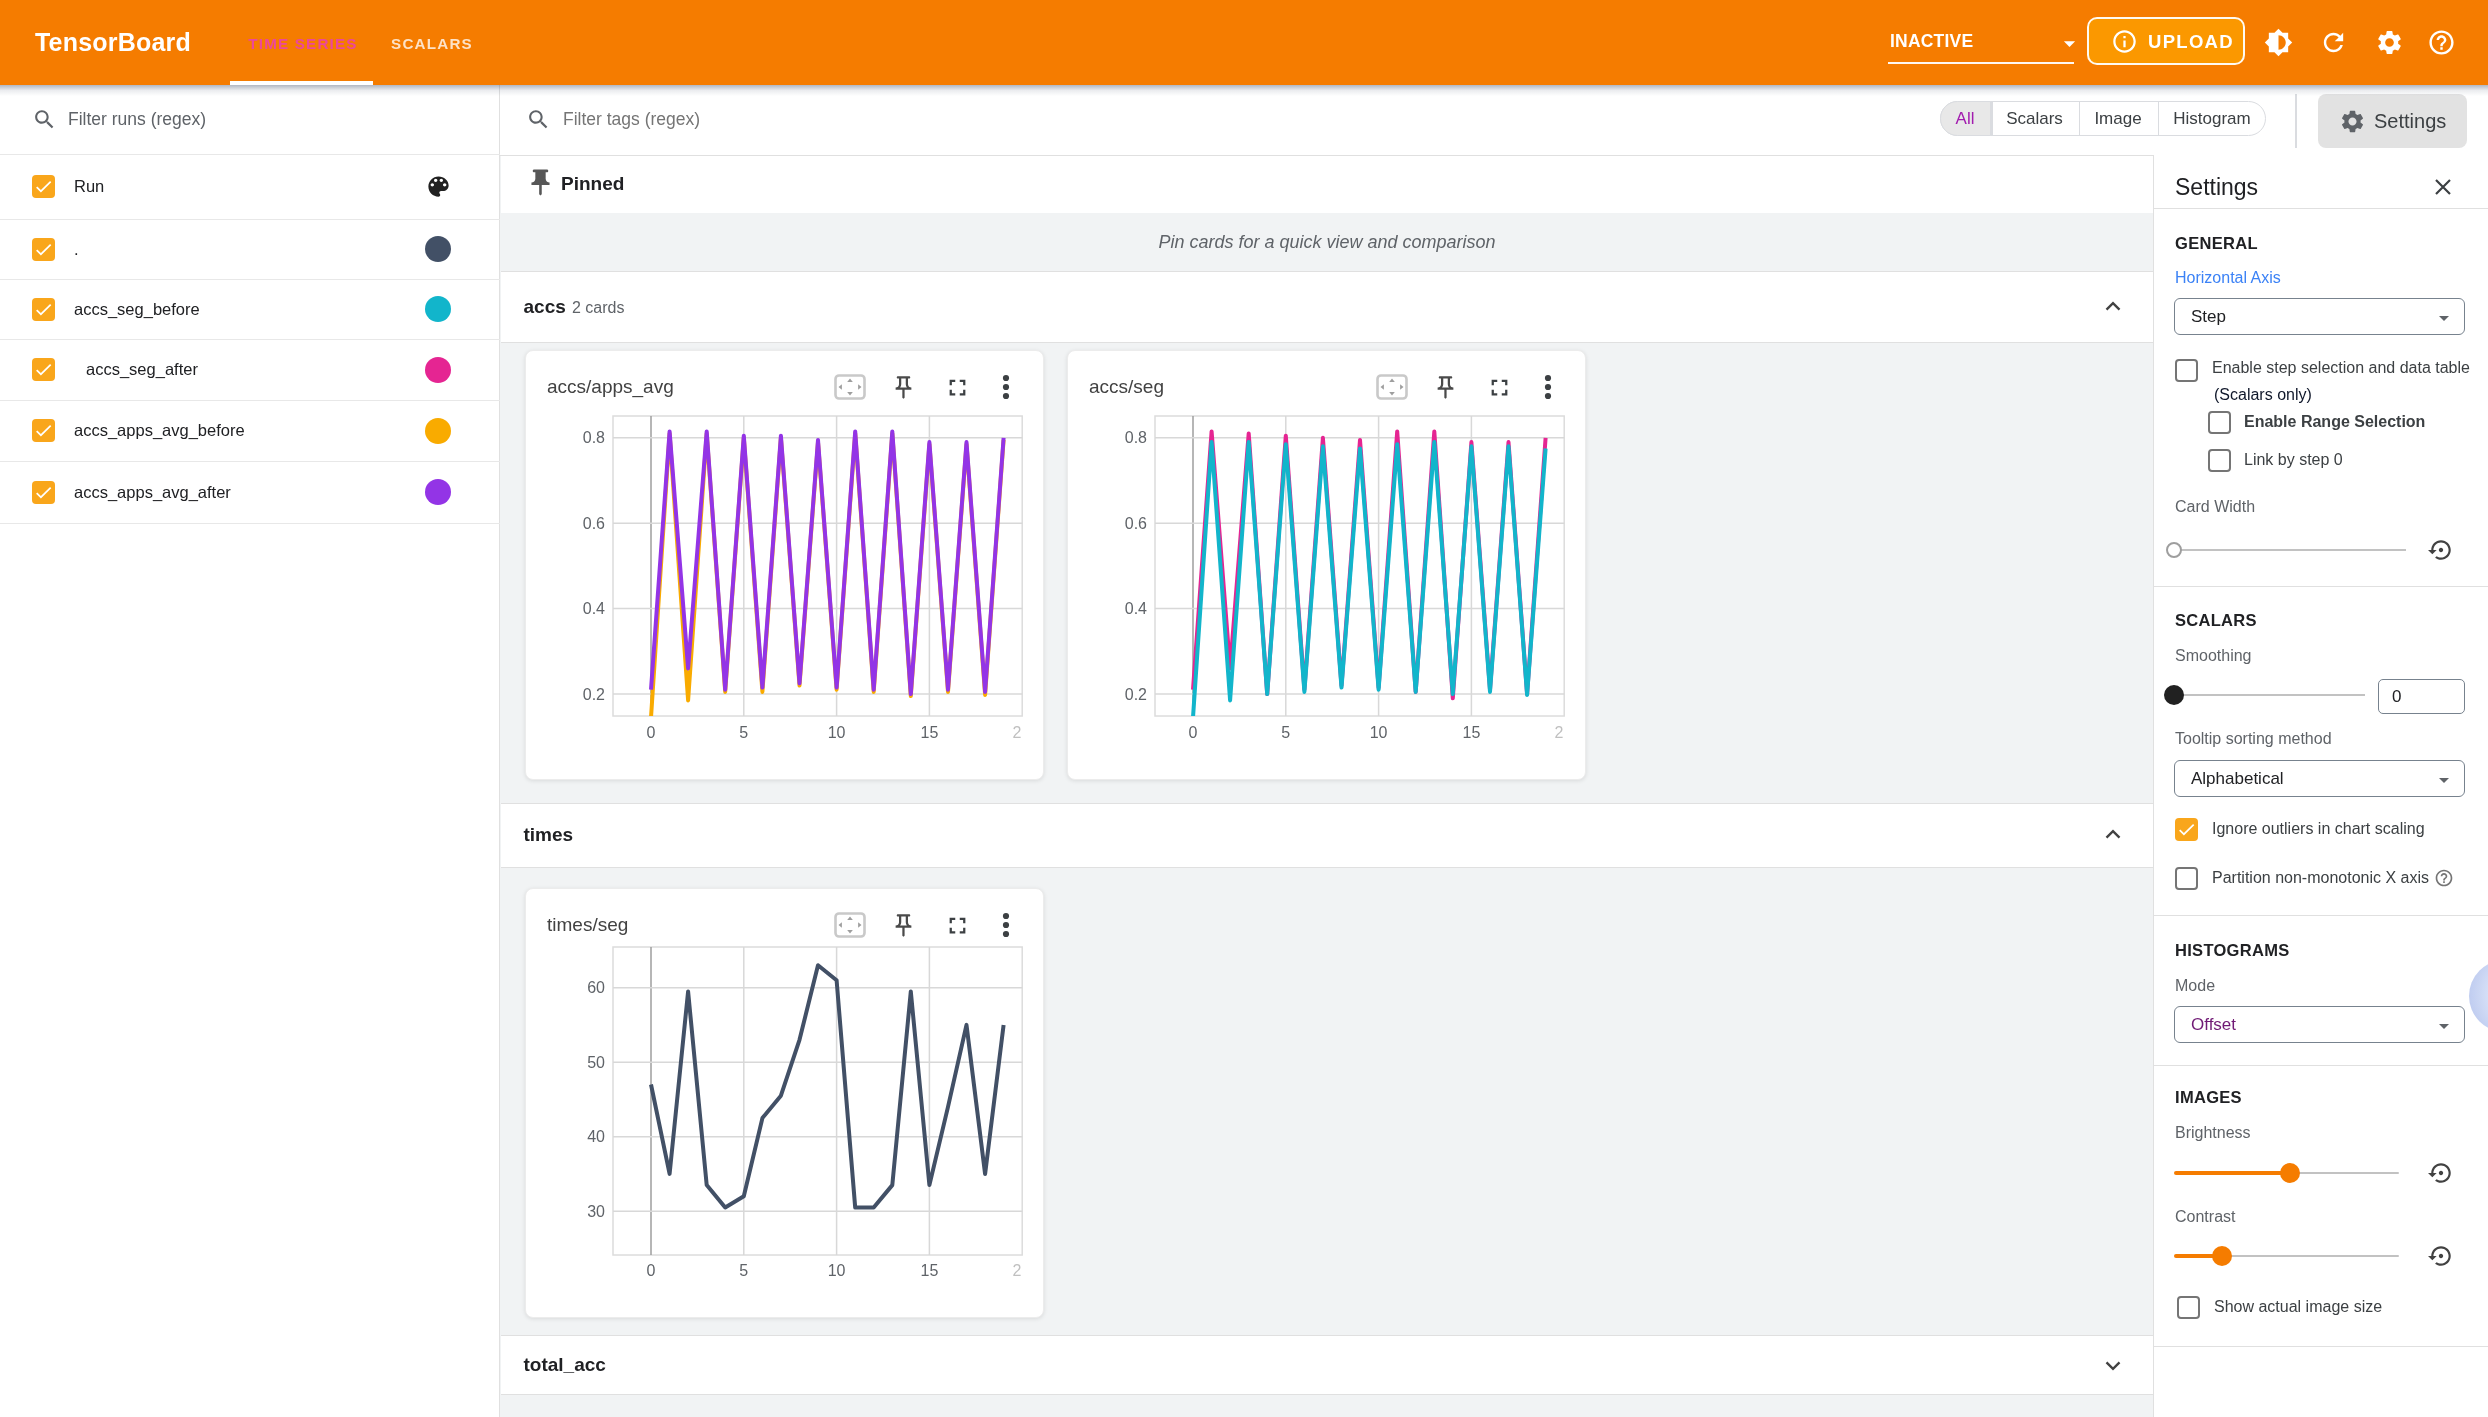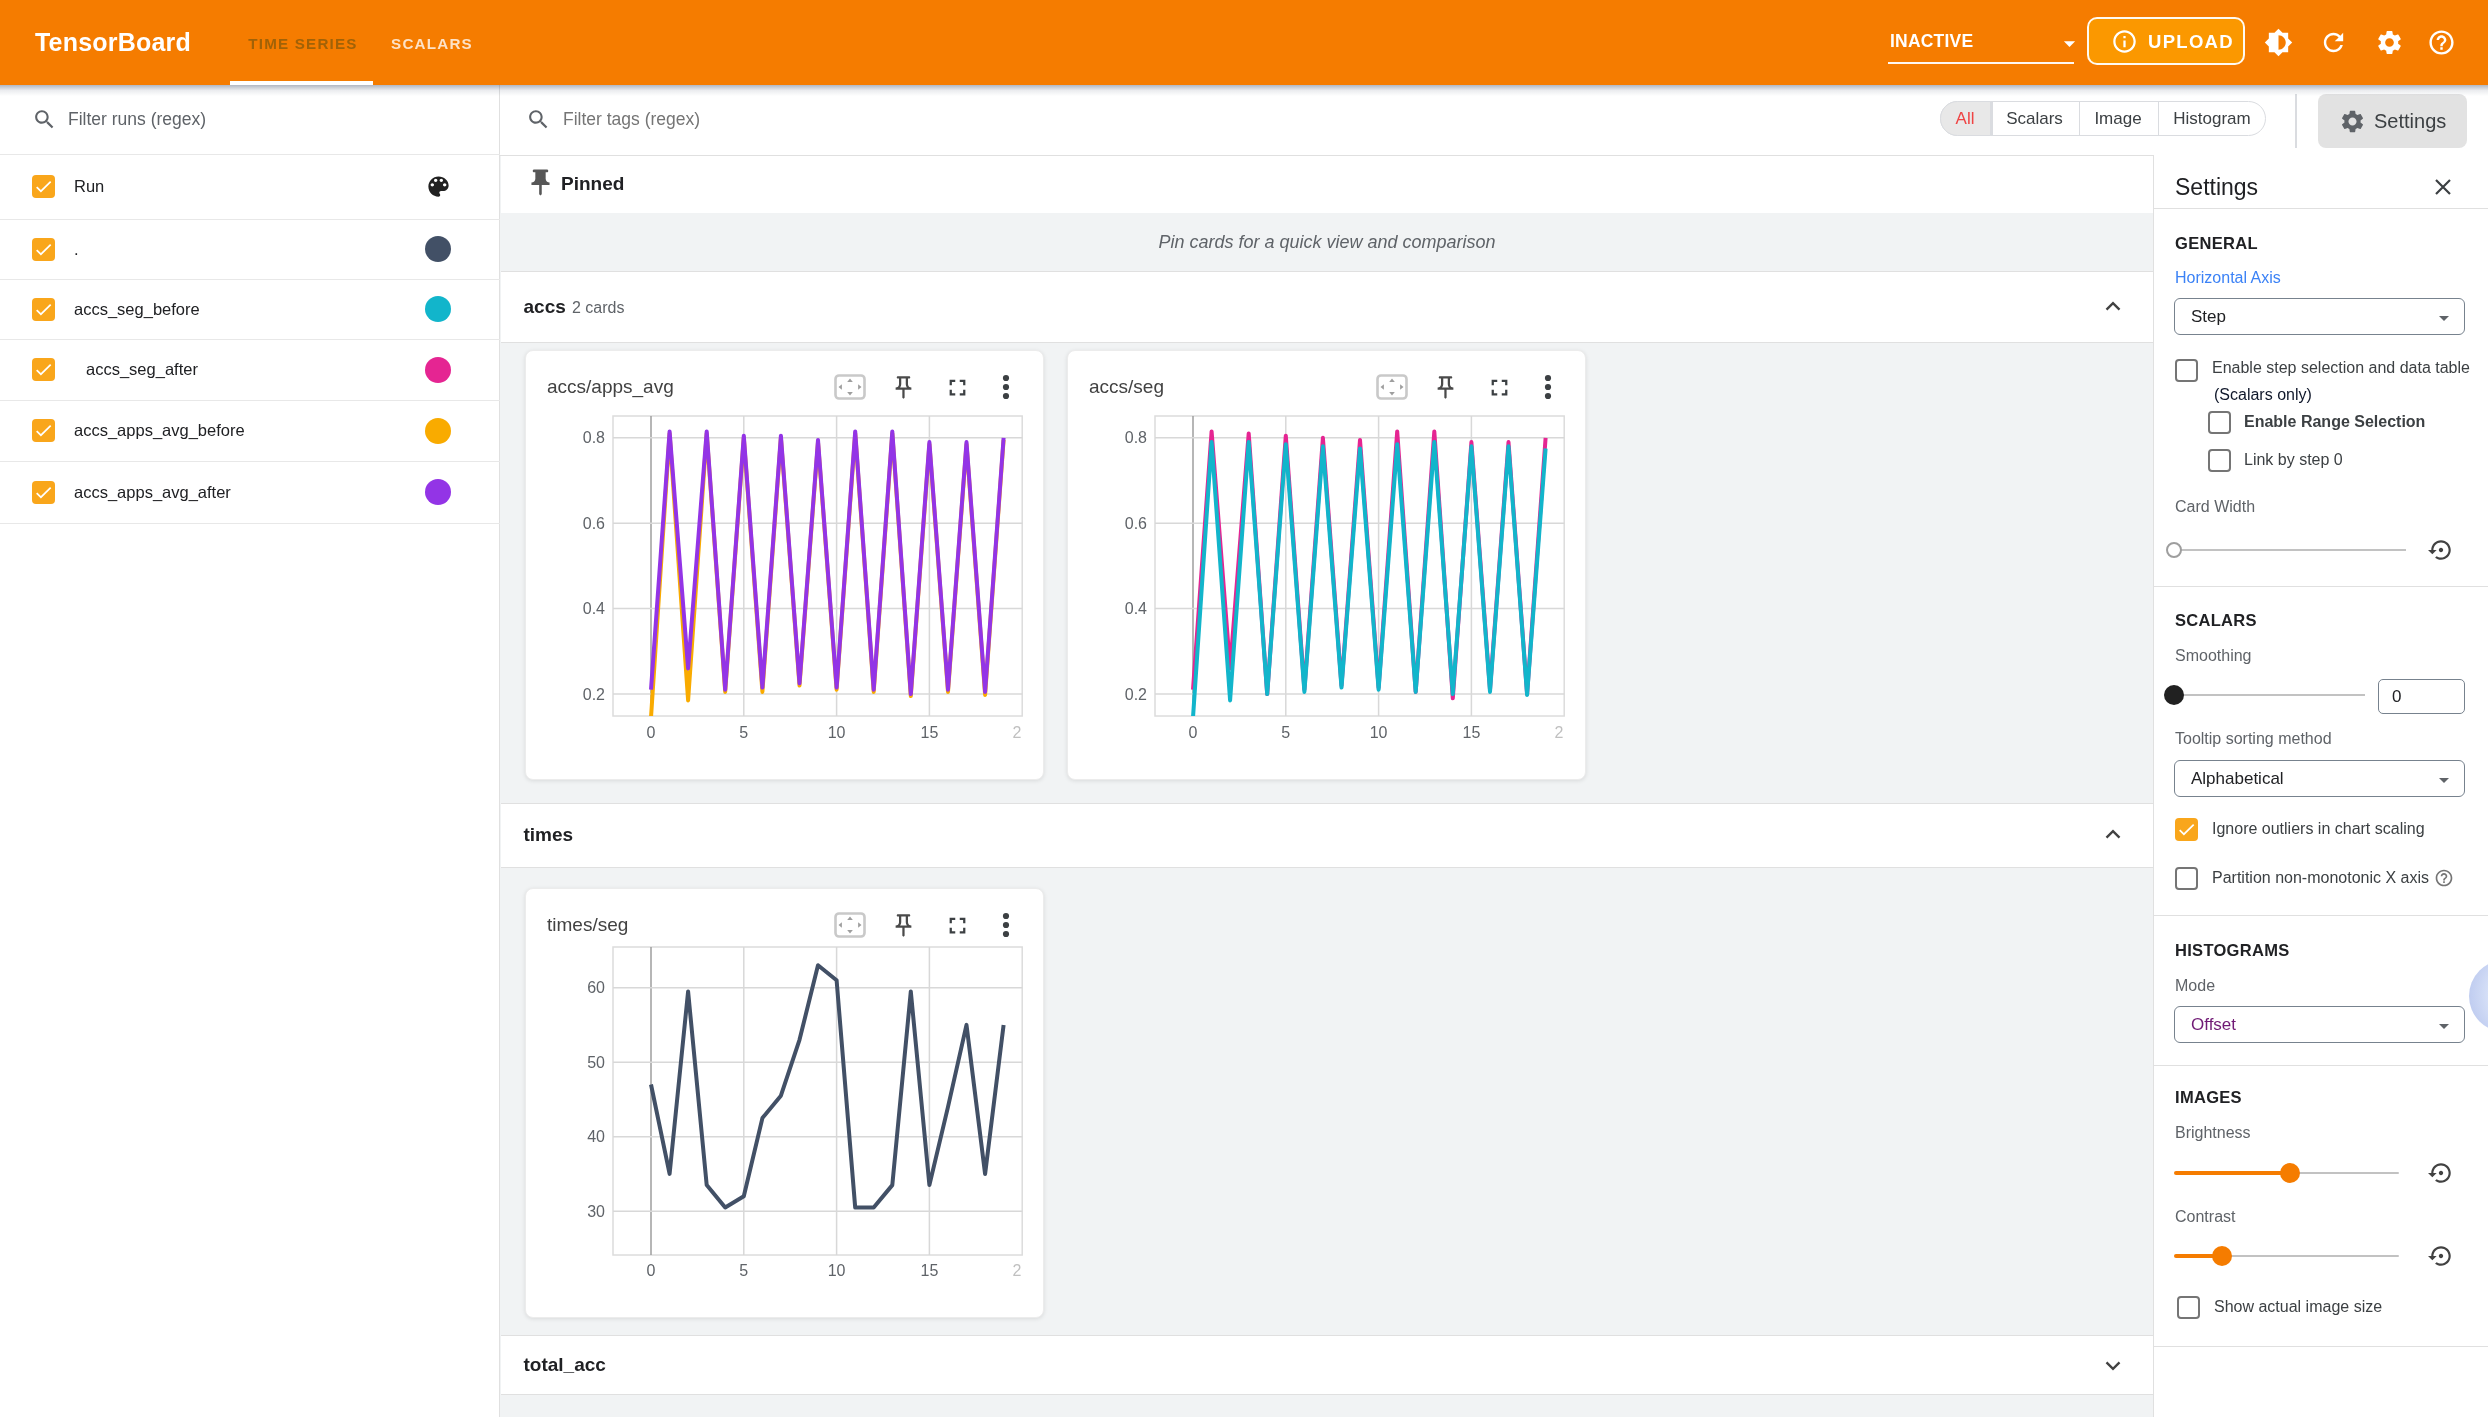--- a/index.html
+++ b/index.html
@@ -1,21 +1,21 @@
 <!DOCTYPE html>
 <html><head><meta charset="utf-8"><style>
 *{margin:0;padding:0;box-sizing:border-box;}
 html,body{width:2488px;height:1417px;font-family:"Liberation Sans",sans-serif;overflow:hidden;background:#fff;}
 .abs{position:absolute;}
 </style></head><body>
 <div style="position:relative;width:2488px;height:1417px;overflow:hidden;">
 <div class="abs" style="left:500px;top:155px;width:1653px;height:1262px;background:#f1f3f4;"></div>
 <div class="abs" style="left:0;top:0;width:2488px;height:85px;background:#f57c00;"></div>
 <div style="position:absolute;left:35px;top:23.0px;height:38px;line-height:38px;font-size:25px;color:#fff;font-weight:bold;letter-spacing:0.2px;white-space:nowrap;">TensorBoard</div>
-<div style="position:absolute;left:303px;transform:translateX(-50%);text-align:center;top:31.5px;height:23px;line-height:23px;font-size:15.2px;color:#a16207;font-weight:bold;letter-spacing:1.2px;white-space:nowrap;">TIME SERIES</div>
+<div style="position:absolute;left:303px;transform:translateX(-50%);text-align:center;top:31.5px;height:23px;line-height:23px;font-size:15.2px;color:#ec4899;font-weight:bold;letter-spacing:1.2px;white-space:nowrap;">TIME SERIES</div>
 <div style="position:absolute;left:432px;transform:translateX(-50%);text-align:center;top:31.5px;height:23px;line-height:23px;font-size:15.2px;color:rgba(255,255,255,0.78);font-weight:bold;letter-spacing:1.2px;white-space:nowrap;">SCALARS</div>
 <div class="abs" style="left:230px;top:80.5px;width:143px;height:4.5px;background:#fff;"></div>
 <div style="position:absolute;left:1890px;top:28.0px;height:26px;line-height:26px;font-size:17.5px;color:#fff;font-weight:bold;letter-spacing:0.2px;white-space:nowrap;">INACTIVE</div>
 <svg style="position:absolute;left:2055.5px;top:29.5px;" width="27" height="27" viewBox="0 0 24 24">
       <path d="M7 10l5 5 5-5z" fill="#fff"></path>
     </svg>
 <div class="abs" style="left:1888px;top:61.5px;width:186px;height:2.5px;background:rgba(255,255,255,0.95);"></div>
 <div class="abs" style="left:2087px;top:17px;width:158px;height:48px;border:2px solid rgba(255,255,255,0.95);border-radius:10px;background:#fb9800;"></div>
 <svg style="position:absolute;left:2110.5px;top:28.0px;" width="27" height="27" viewBox="0 0 24 24">
       <path d="M11 7h2v2h-2zm0 4h2v6h-2zm1-9C6.48 2 2 6.48 2 12s4.48 10 10 10 10-4.48 10-10S17.52 2 12 2zm0 18c-4.41 0-8-3.59-8-8s3.59-8 8-8 8 3.59 8 8-3.59 8-8 8z" fill="#fff"></path>
@@ -81,21 +81,21 @@
 <div class="abs" style="left:500px;top:155px;width:1653px;height:1px;background:#e0e0e0;"></div>
 <svg style="position:absolute;left:525.5px;top:106.5px;" width="25" height="25" viewBox="0 0 24 24">
       <path d="M15.5 14h-.79l-.28-.27C15.41 12.59 16 11.11 16 9.5 16 5.91 13.09 3 9.5 3S3 5.91 3 9.5 5.91 16 9.5 16c1.61 0 3.09-.59 4.23-1.57l.27.28v.79l5 4.99L20.49 19l-4.99-5zm-6 0C7.01 14 5 11.99 5 9.5S7.01 5 9.5 5 14 7.01 14 9.5 11.99 14 9.5 14z" fill="#5f6368"></path>
     </svg>
 <div style="position:absolute;left:563px;top:106.0px;height:26px;line-height:26px;font-size:17.5px;color:#757575;font-weight:normal;letter-spacing:0px;white-space:nowrap;">Filter tags (regex)</div>
 <div class="abs" style="left:1940px;top:101px;width:326px;height:35px;border:1.5px solid #dadce0;border-radius:17.5px;background:#fff;"></div>
 <div class="abs" style="left:1940px;top:101px;width:51px;height:35px;border-radius:17.5px 0 0 17.5px;background:#e8e8e8;border:1.5px solid #dadce0;"></div>
 <div class="abs" style="left:1991px;top:101px;width:1.5px;height:35px;background:#dadce0;"></div>
 <div class="abs" style="left:2078.5px;top:101px;width:1.5px;height:35px;background:#dadce0;"></div>
 <div class="abs" style="left:2157.6px;top:101px;width:1.5px;height:35px;background:#dadce0;"></div>
-<div style="position:absolute;left:1965px;transform:translateX(-50%);text-align:left;top:105.5px;height:26px;line-height:26px;font-size:17px;color:#ef4444;font-weight:normal;letter-spacing:0px;white-space:nowrap;">All</div>
+<div style="position:absolute;left:1965px;transform:translateX(-50%);text-align:left;top:105.5px;height:26px;line-height:26px;font-size:17px;color:#a21caf;font-weight:normal;letter-spacing:0px;white-space:nowrap;">All</div>
 <div style="position:absolute;left:2034.5px;transform:translateX(-50%);text-align:center;top:105.5px;height:26px;line-height:26px;font-size:17px;color:#3c4043;font-weight:normal;letter-spacing:0px;white-space:nowrap;">Scalars</div>
 <div style="position:absolute;left:2118px;transform:translateX(-50%);text-align:center;top:105.5px;height:26px;line-height:26px;font-size:17px;color:#3c4043;font-weight:normal;letter-spacing:0px;white-space:nowrap;">Image</div>
 <div style="position:absolute;left:2212px;transform:translateX(-50%);text-align:center;top:105.5px;height:26px;line-height:26px;font-size:17px;color:#3c4043;font-weight:normal;letter-spacing:0px;white-space:nowrap;">Histogram</div>
 <div class="abs" style="left:2295px;top:94px;width:1.5px;height:54px;background:#dadce0;"></div>
 <div class="abs" style="left:2318px;top:94px;width:149px;height:54px;border-radius:8px;background:#e2e2e2;"></div>
 <svg style="position:absolute;left:2338.5px;top:107.5px;" width="27" height="27" viewBox="0 0 24 24">
       <path d="M19.14 12.94c.04-.3.06-.61.06-.94 0-.32-.02-.64-.07-.94l2.03-1.58c.18-.14.23-.41.12-.61l-1.92-3.32c-.12-.22-.37-.29-.59-.22l-2.39.96c-.5-.38-1.03-.7-1.62-.94l-.36-2.54c-.04-.24-.24-.41-.48-.41h-3.84c-.24 0-.43.17-.47.41l-.36 2.54c-.59.24-1.13.57-1.62.94l-2.39-.96c-.22-.08-.47 0-.59.22L2.74 8.87c-.12.21-.08.47.12.61l2.03 1.58c-.05.3-.09.63-.09.94s.02.64.07.94l-2.03 1.58c-.18.14-.23.41-.12.61l1.92 3.32c.12.22.37.29.59.22l2.39-.96c.5.38 1.03.7 1.62.94l.36 2.54c.05.24.24.41.48.41h3.84c.24 0 .44-.17.47-.41l.36-2.54c.59-.24 1.13-.56 1.62-.94l2.39.96c.22.08.47 0 .59-.22l1.92-3.32c.12-.22.07-.47-.12-.61l-2.01-1.58zM12 15.6c-1.98 0-3.6-1.62-3.6-3.6s1.62-3.6 3.6-3.6 3.6 1.62 3.6 3.6-1.62 3.6-3.6 3.6z" fill="#5f6368"></path>
     </svg>
 <div style="position:absolute;left:2374px;top:106.0px;height:30px;line-height:30px;font-size:20px;color:#3c4043;font-weight:normal;letter-spacing:0px;white-space:nowrap;">Settings</div>
 <div class="abs" style="left:501px;top:156px;width:1652px;height:57px;background:#fff;"></div>

